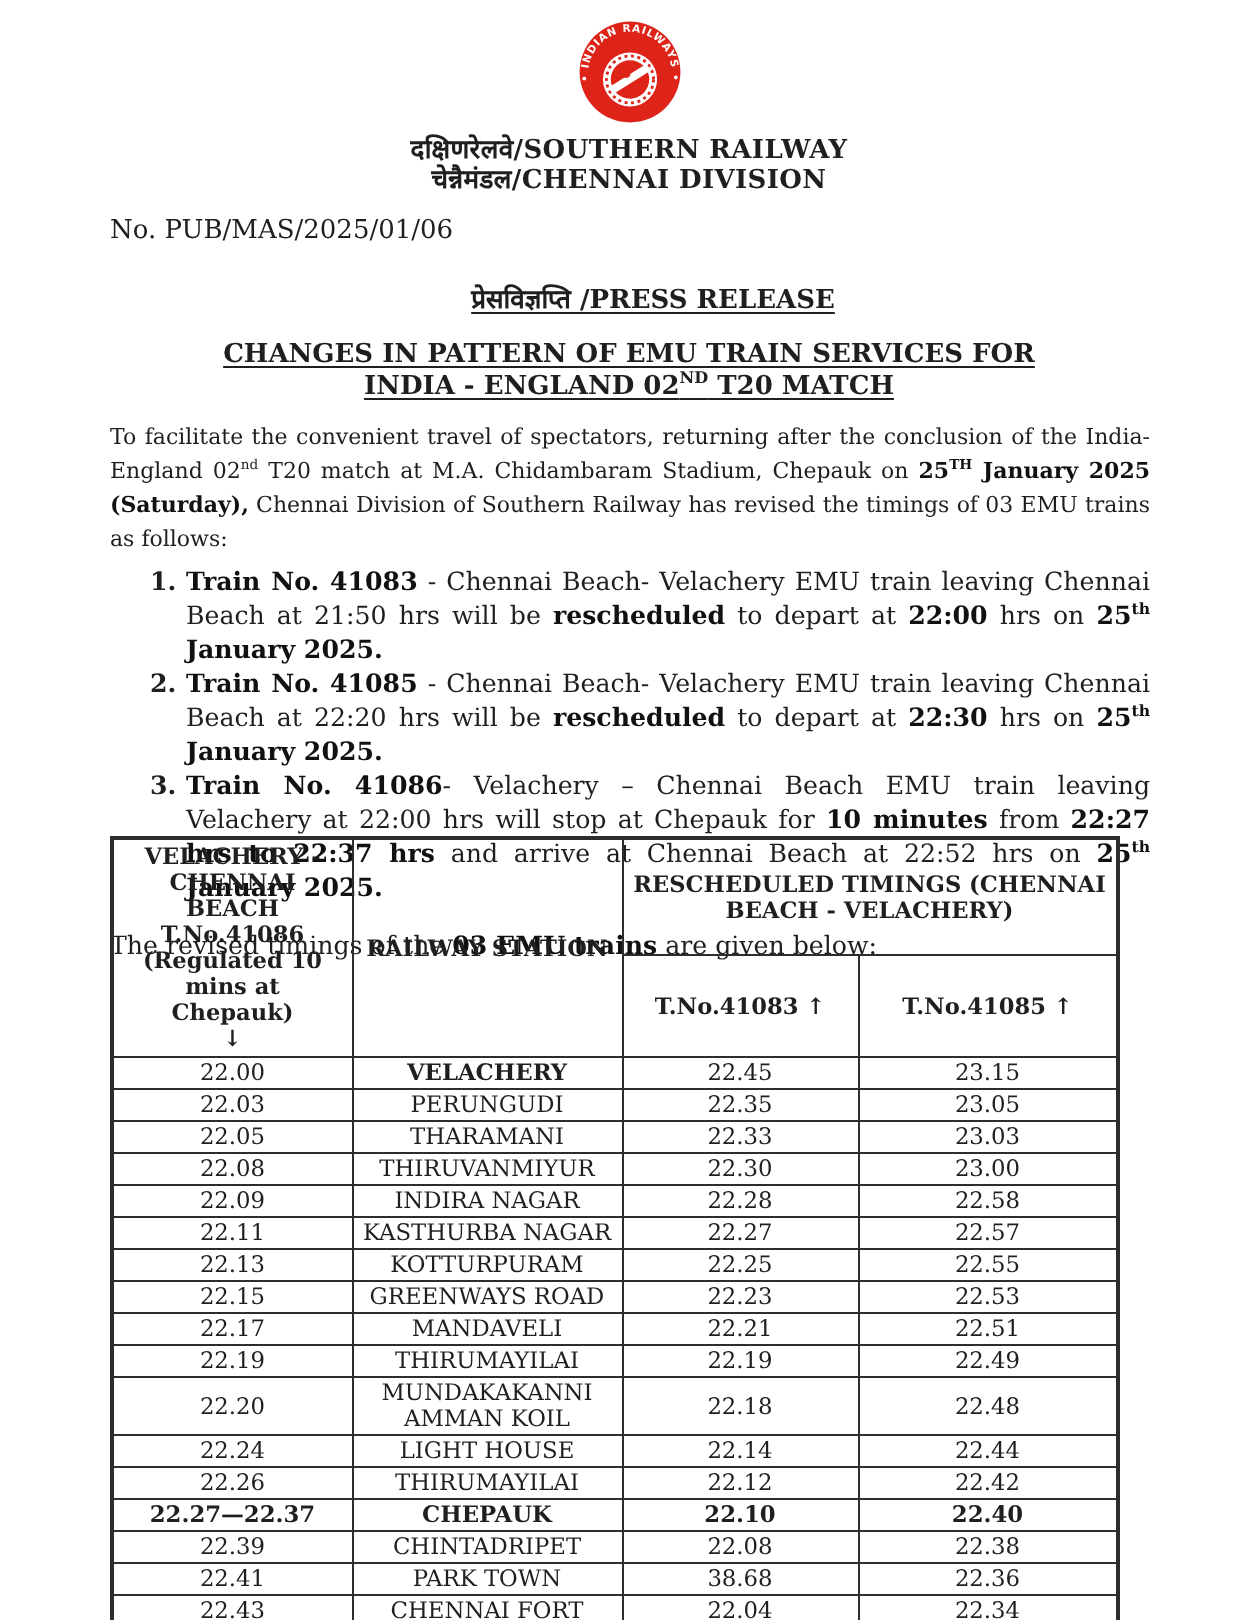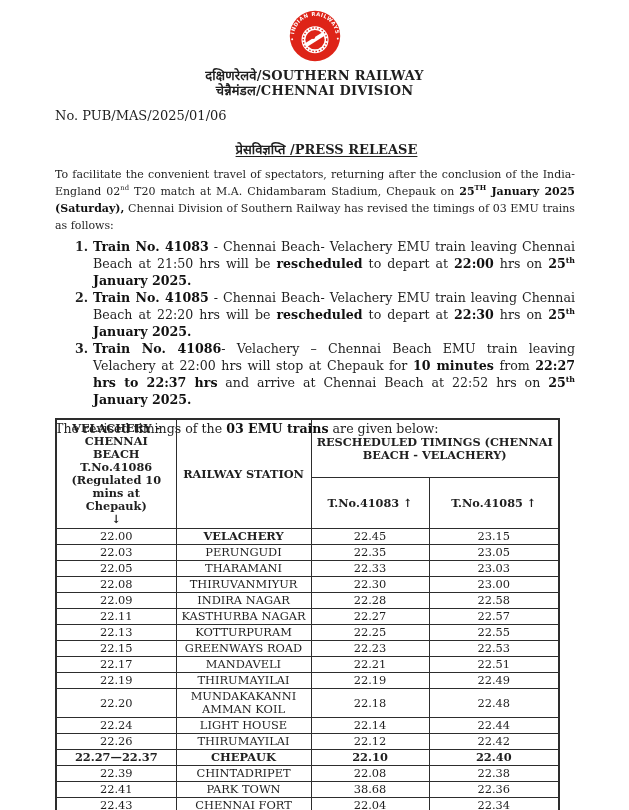--- a/index.html
+++ b/index.html
@@ -63,20 +63,24 @@
   </div>
 
   <div class="meta-row">
     <span>No. PUB/MAS/2025/01/06</span>
   </div>
 
   <div class="pr-heading">
     <span>प्रेसविज्ञप्ति /PRESS RELEASE</span>
   </div>
 
+  <div class="doc-title">
+    <div><span class="tline">CHANGES IN PATTERN OF EMU TRAIN SERVICES FOR</span></div>
+    <div><span class="tline">INDIA - ENGLAND 02<sup>ND</sup> T20 MATCH</span></div>
+  </div>
 
   <div class="intro">To facilitate the convenient travel of spectators, returning after the conclusion of the India-England 02<sup>nd</sup> T20 match at M.A. Chidambaram Stadium, Chepauk on <b>25</b><b><sup>TH</sup></b><b> January 2025 (Saturday),</b> Chennai Division of Southern Railway has revised the timings of 03 EMU trains as follows:</div>
 
   <div class="num-list" id="list-root">
       <div class="list-item">
         <div class="num">1.</div>
         <div class="seg"><b>Train No. 41083</b> - Chennai Beach- Velachery EMU train leaving Chennai Beach at 21:50 hrs will be <b>rescheduled</b> to depart at <b>22:00</b> hrs on <b>25</b><b><sup>th</sup></b><b> January 2025.</b></div>
       </div>
       <div class="list-item">
         <div class="num">2.</div>

